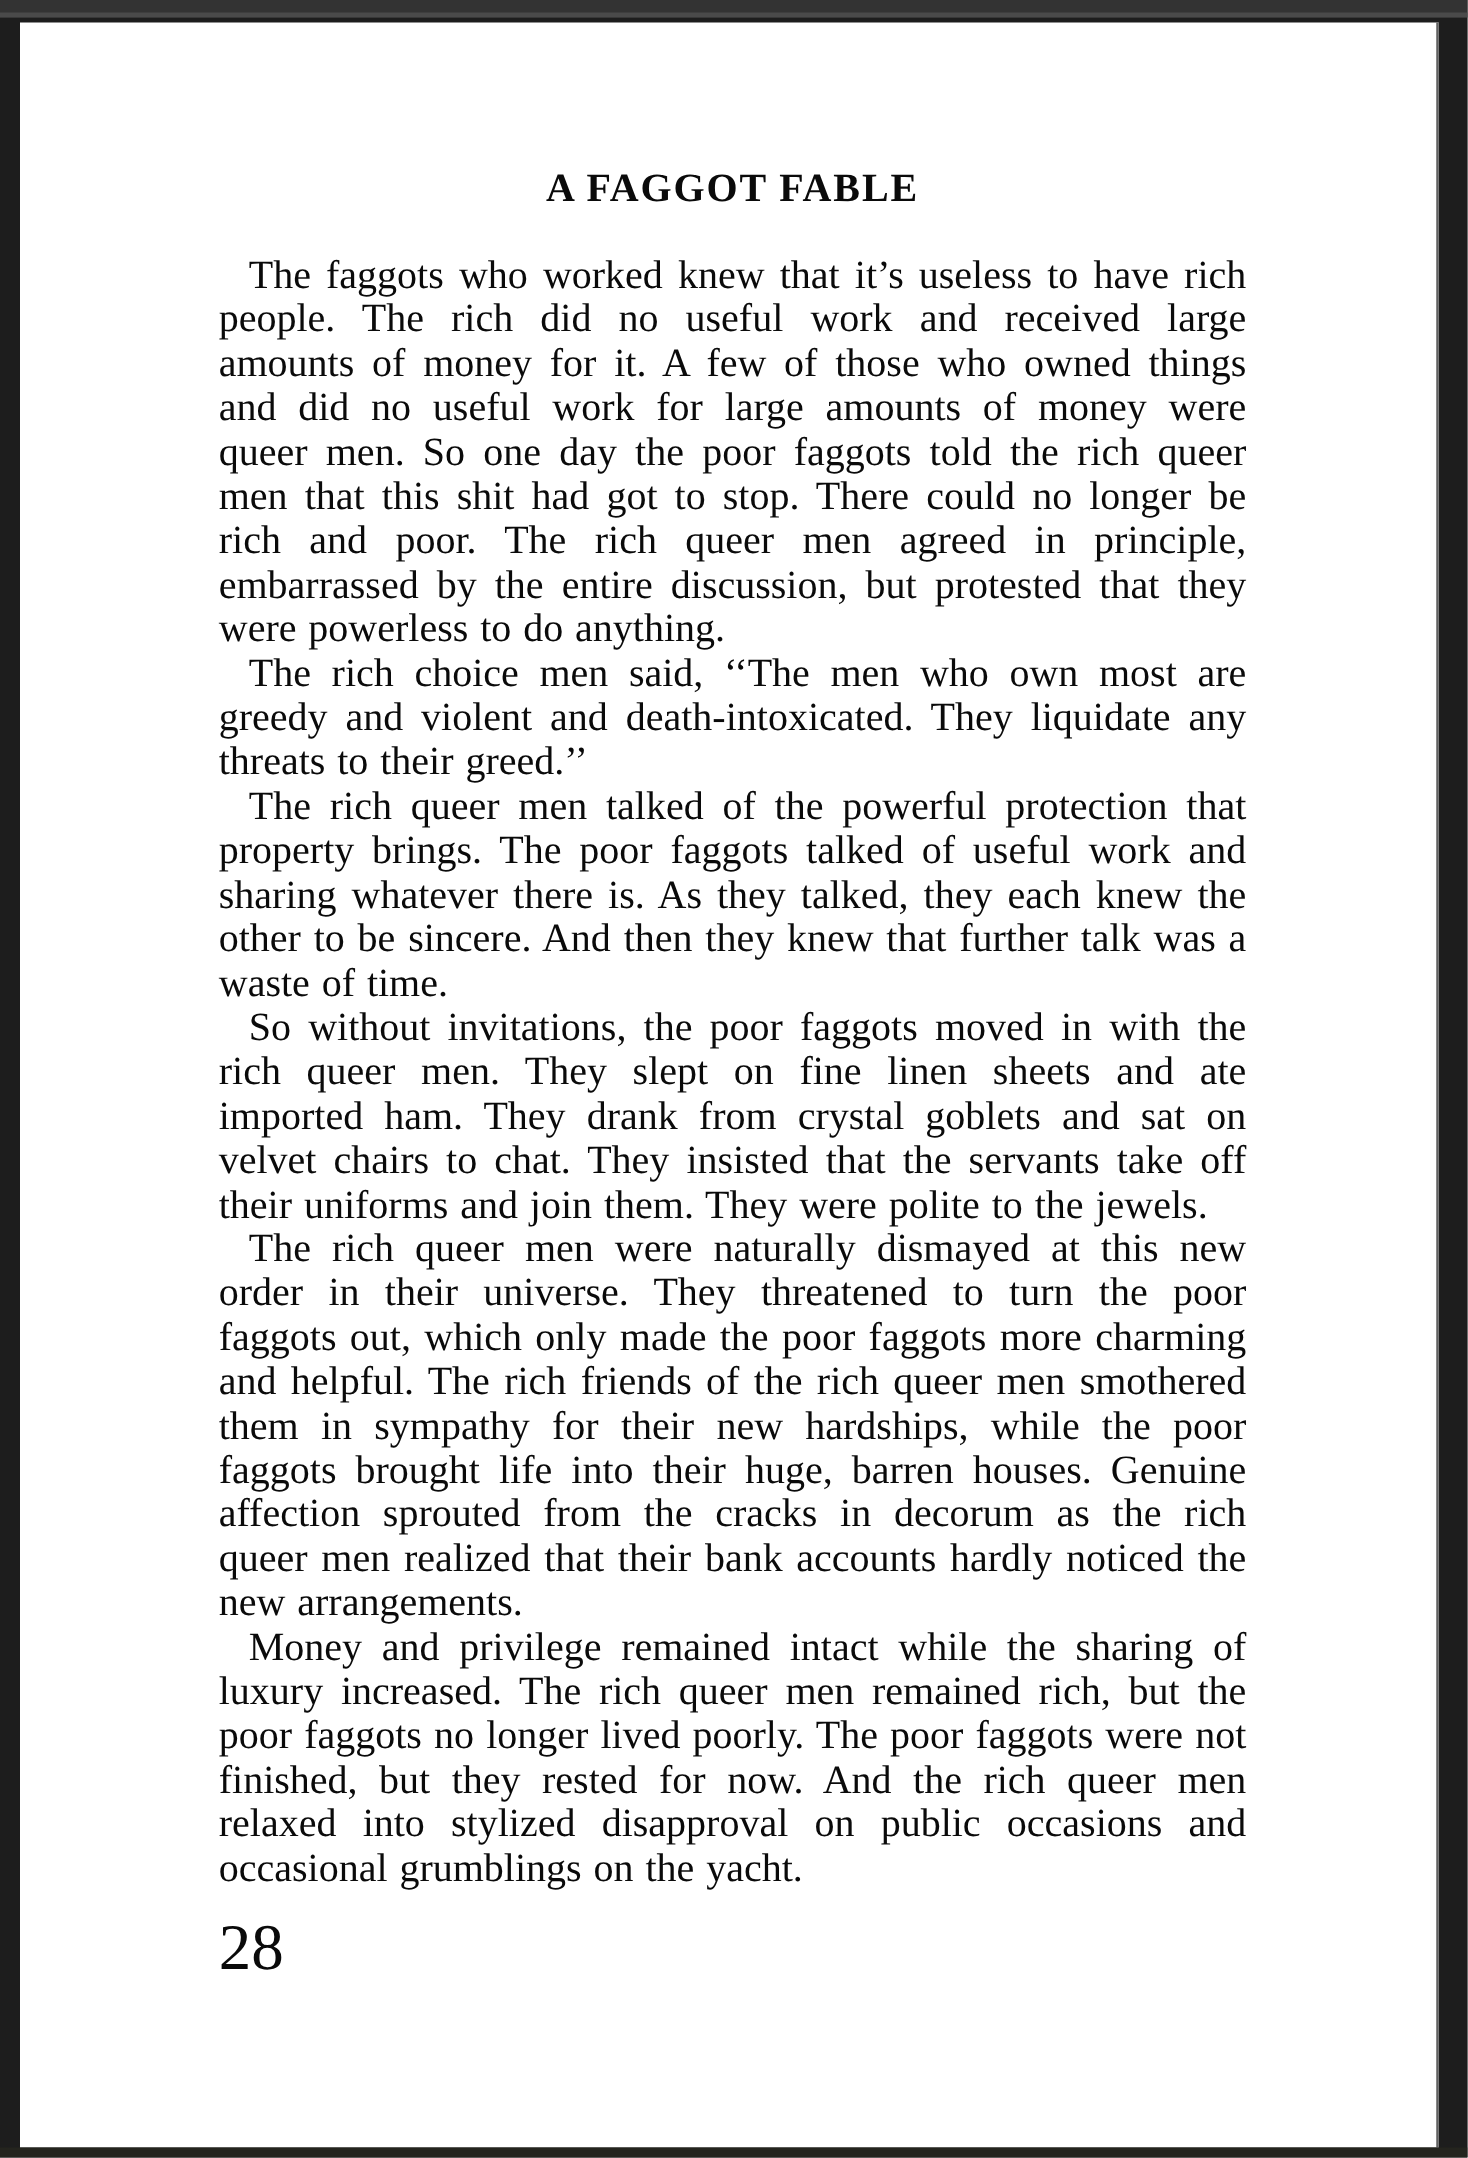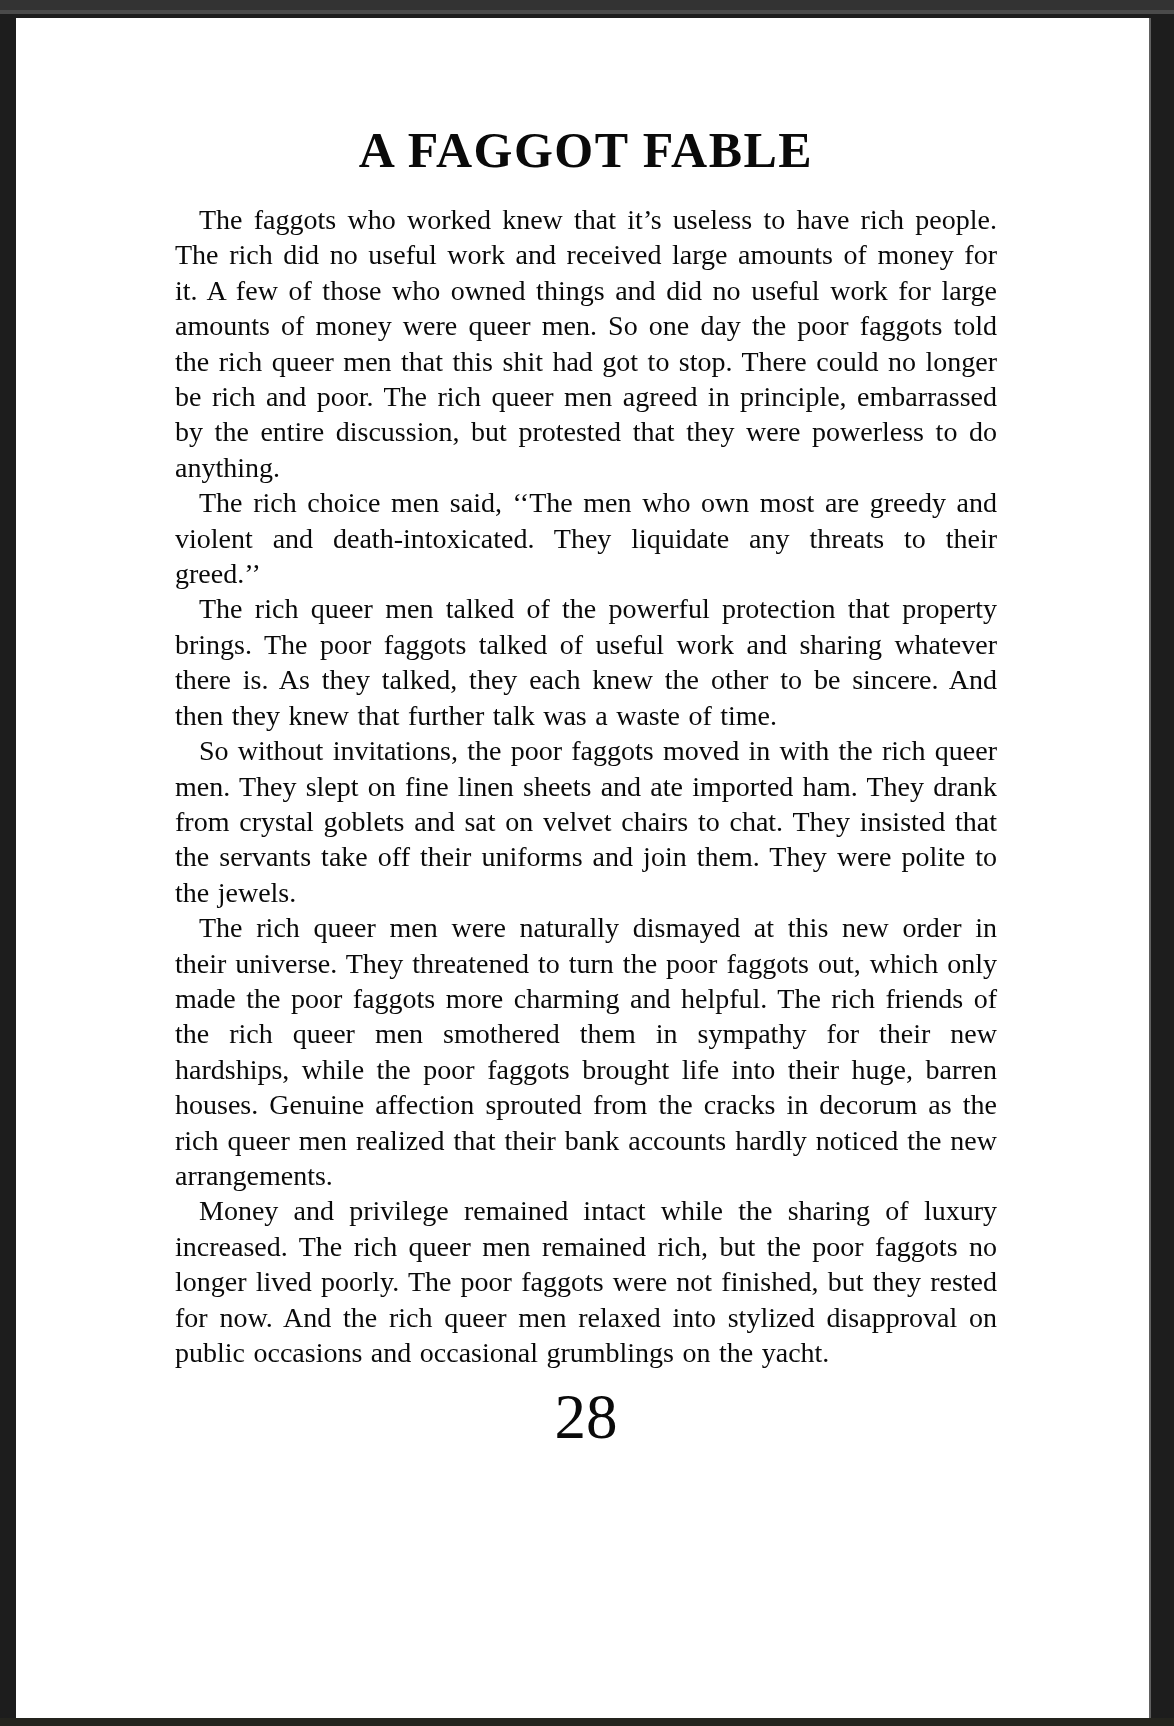--- a/index.html
+++ b/index.html
@@ -50,43 +50,43 @@
   }
   .text-column {
     position: absolute;
     left: 159px;
     top: 0;
     width: 822px;
   }
   .page-title {
     margin-top: 104px;
     text-align: center;
-    font-size: 50px;
+    font-size: 32px;
     line-height: 56px;
     font-weight: bold;
     letter-spacing: 1.5px;
     color: var(--text);
     white-space: nowrap;
   }
   .body-text {
     margin-top: 24px;
     color: var(--text);
   }
   .body-text p {
-    font-size: 28px;
+    font-size: 32px;
     line-height: 35.4px;
     text-align: justify;
     text-indent: 24px;
     word-spacing: 1.5px;
     color: var(--text);
   }
   .page-number {
     margin-top: 22px;
-    text-align: center;
-    font-size: 63px;
+    text-align: left;
+    font-size: 52px;
     line-height: 50px;
     color: var(--text);
   }
 </style>
 </head>
 <body>
 
 <div class="scan-frame">
   <div class="top-bar"></div>
   <div class="book-page">

